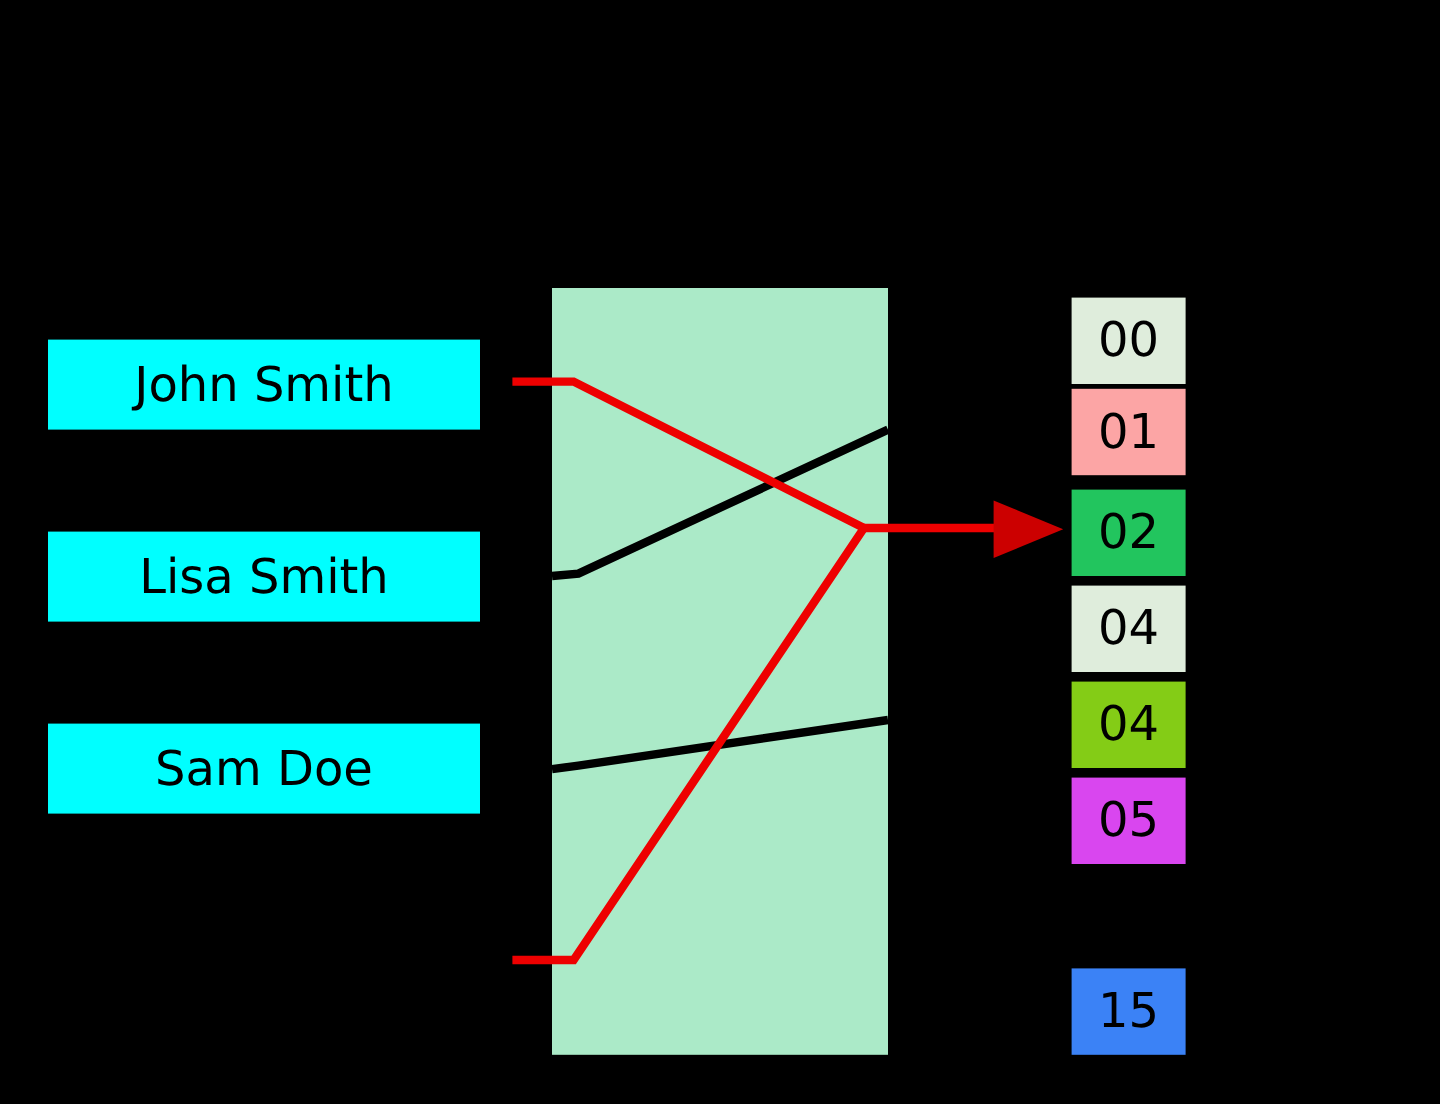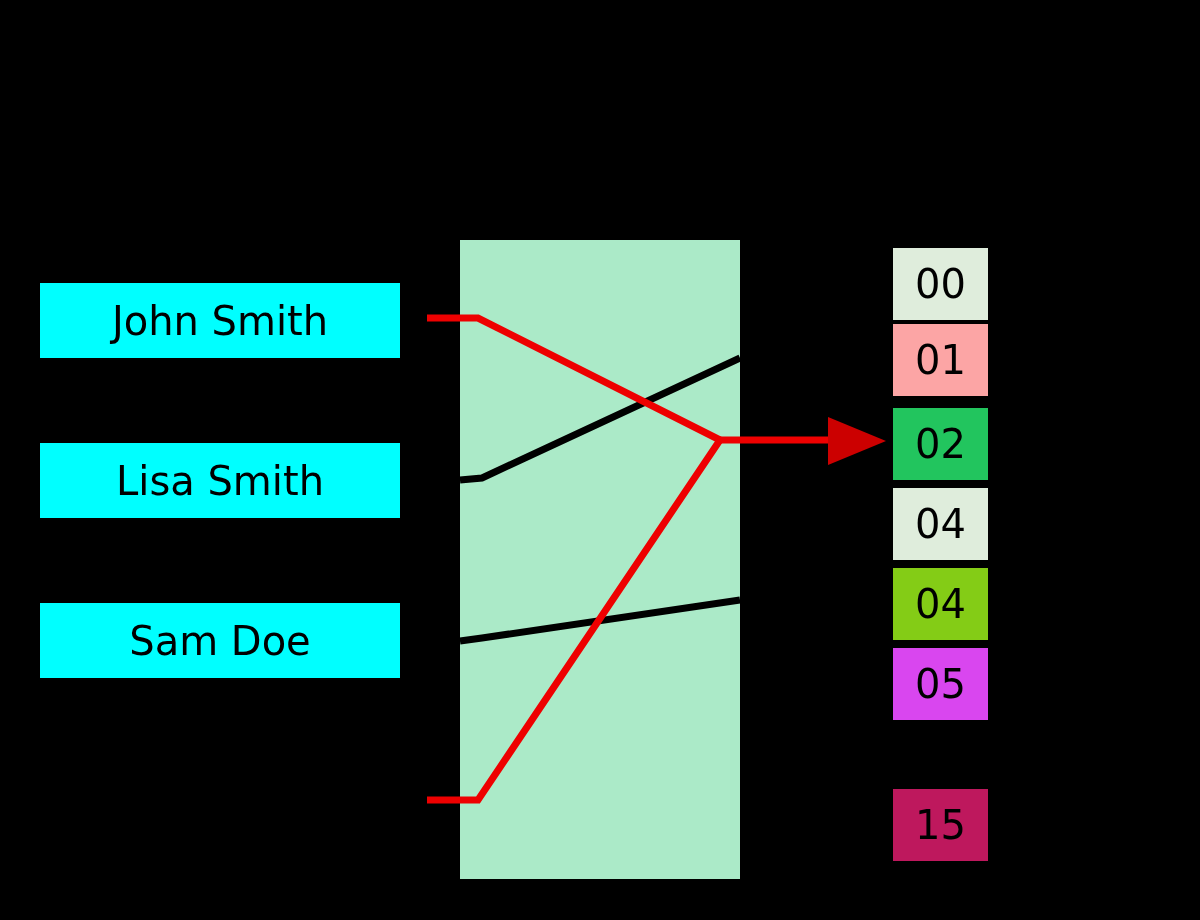--- a/index.html
+++ b/index.html
@@ -114,17 +114,17 @@
   </div>
   <div class="bucket" style="top:488px; background:#DFEDDC">
     <span class="bucket-label">04</span>
   </div>
   <div class="bucket" style="top:568px; background:#84cc16">
     <span class="bucket-label">04</span>
   </div>
   <div class="bucket" style="top:648px; background:#d946ef">
     <span class="bucket-label">05</span>
   </div>
-  <div class="bucket" style="top:789px; background:#be185d">
+  <div class="bucket" style="top:807px; background:#3b82f6">
     <span class="bucket-label">15</span>
   </div>
 
 </div>
 
 </body></html>

